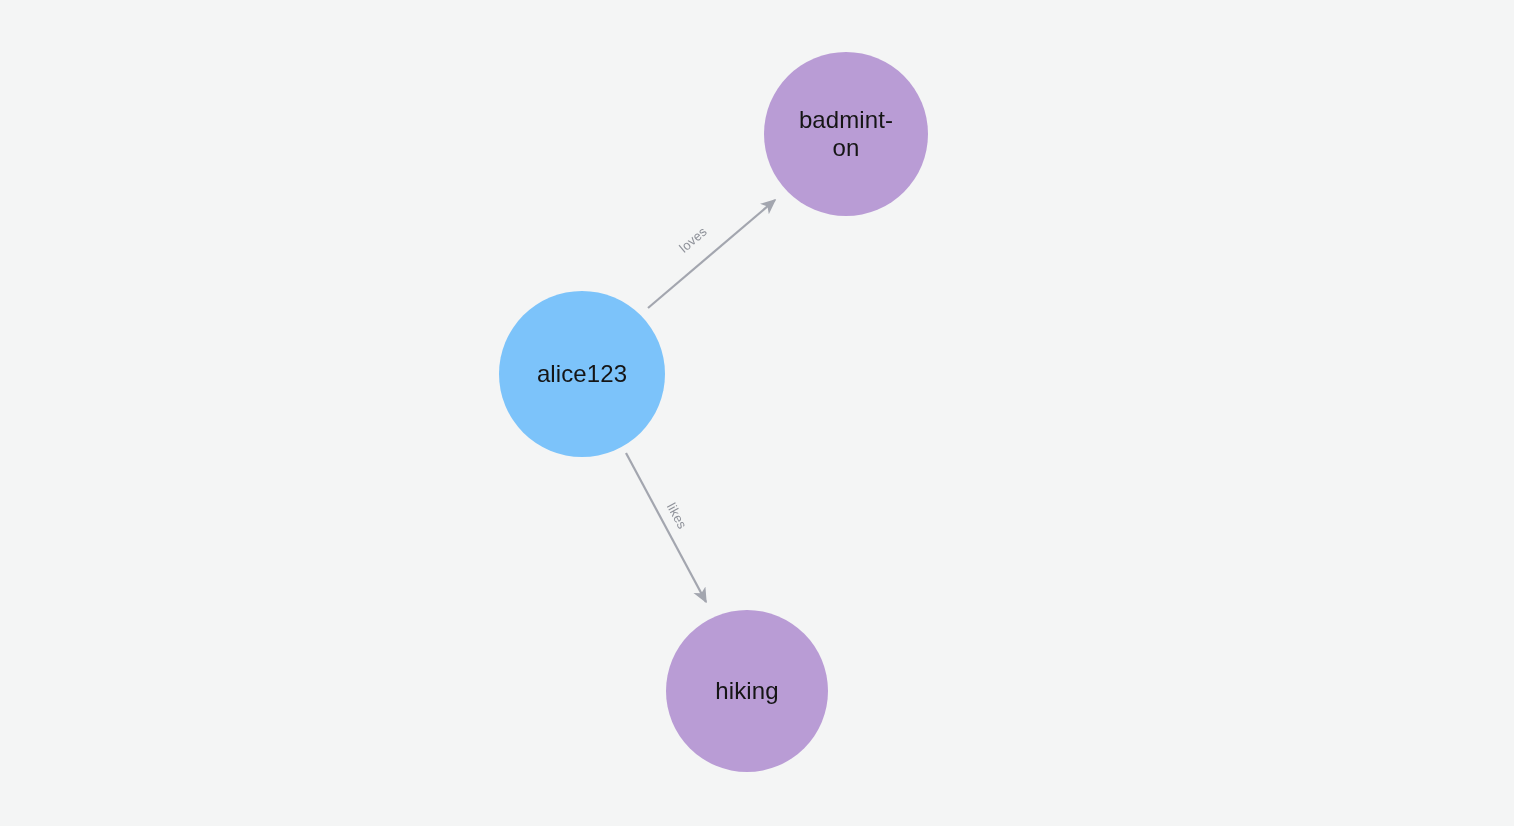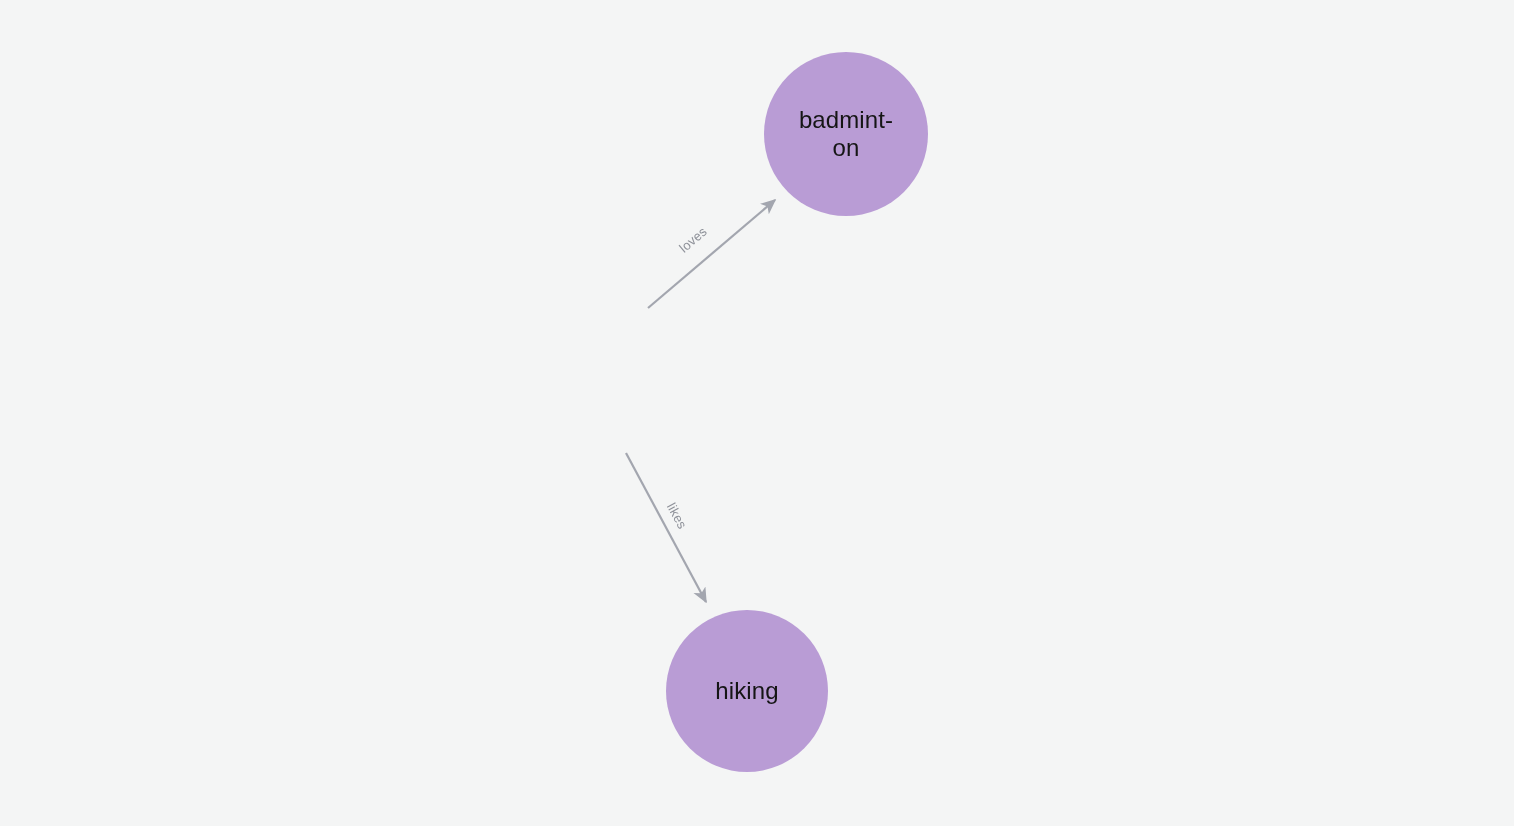--- a/index.html
+++ b/index.html
@@ -70,20 +70,23 @@
       <line x1="648" y1="308" x2="775" y2="200" stroke="#a3a6af" stroke-width="2.2" marker-end="url(#arrowhead)"></line>
       <text class="edge-label" x="696" y="243" transform="rotate(-40.4 696 243)" text-anchor="middle">loves</text>
     </g>
 
     <g>
       <line x1="626" y1="453" x2="706" y2="602" stroke="#a3a6af" stroke-width="2.2" marker-end="url(#arrowhead)"></line>
       <text class="edge-label" x="673" y="518" transform="rotate(61.8 673 518)" text-anchor="middle">likes</text>
     </g>
   </svg>
 
+  <div class="graph-node" style="left:499px; top:291px; width:166px; height:166px; background:#7cc3fa;">
+    <span class="node-label">alice123</span>
+  </div>
 
   <div class="graph-node" style="left:764px; top:52px; width:164px; height:164px; background:#b99cd5;">
     <span class="node-label">badmint-
 on</span>
   </div>
 
   <div class="graph-node" style="left:666px; top:610px; width:162px; height:162px; background:#b99cd5;">
     <span class="node-label">hiking</span>
   </div>
 

